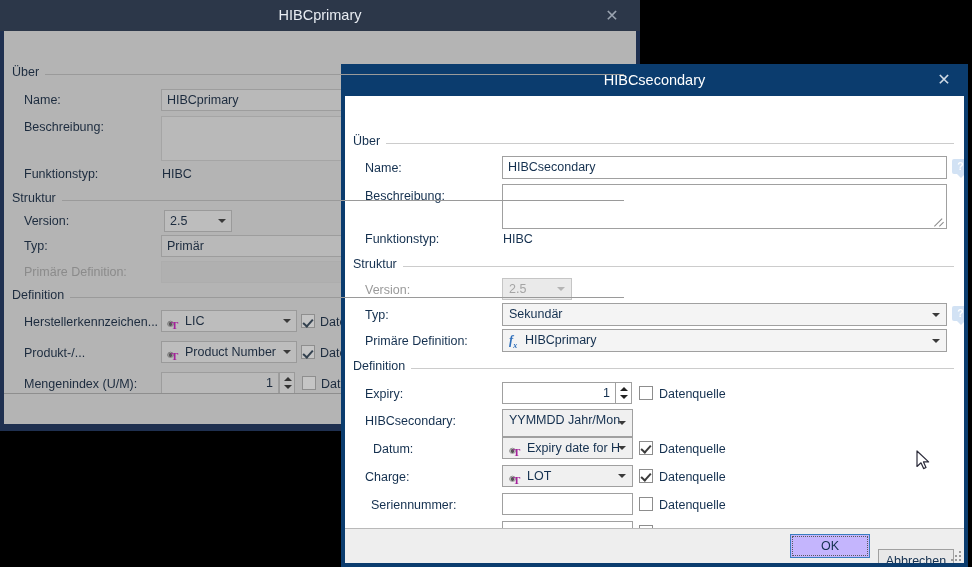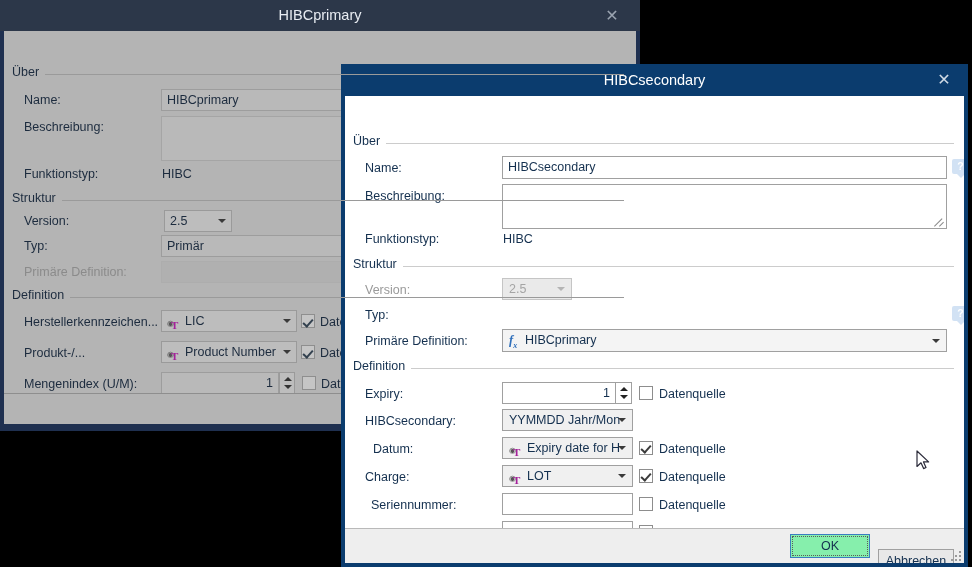--- a/index.html
+++ b/index.html
@@ -183,21 +183,21 @@
 
   .fxic {
     display: inline-block; width: 16px; color: #2f6fbb; font-style: italic;
     font-weight: bold; font-size: 12.5px; font-family: "Liberation Serif", serif;
   }
 
   .btn {
     position: absolute; height: 24px; background: #e8e8e8; border: 1px solid #a0a0a0;
     font-size: 12.5px; color: #14304f; text-align: center; line-height: 22px;
   }
-  .btn.default { border: 1px solid #3a7ebf; background: #86efac; }
+  .btn.default { border: 1px solid #3a7ebf; background: #c4b5fd; }
   .btn.default .inner {
     position: absolute; left: 1px; top: 1px; right: 1px; bottom: 1px;
     border: 1px dotted #5a5a5a;
   }
   .btn .cap { position: relative; z-index: 2; }
 
   .resizegrip { position: absolute; right: 3px; bottom: 2px; width: 12px; height: 12px; }
   .resizegrip span { position: absolute; width: 2px; height: 2px; background: #9a9a9a; }
 
   .cursor { position: absolute; width: 16px; height: 22px; pointer-events: none; }
@@ -308,20 +308,24 @@
         <span class="gl">Struktur</span>
       </div>
 
       <div class="lab dim" style="left:20px; top:187px;">Version:</div>
       <div class="combo dim" style="left:157px; top:182px; width:70px; height:22px;">
         <span>2.5</span>
         <span class="arw"></span>
       </div>
 
       <div class="lab" style="left:20px; top:212px;">Typ:</div>
+      <div class="combo wide" style="left:157px; top:207px; width:445px; height:23px;">
+        <span>Sekundär</span>
+        <span class="arw"></span>
+      </div>
       <div class="helpic" style="left:607px; top:210px;">?</div>
 
       <div class="lab" style="left:20px; top:238px;">Primäre Definition:</div>
       <div class="combo wide" style="left:157px; top:233px; width:445px; height:23px; ">
         <span class="fxic">f<sub style="font-size:8px;">x</sub></span><span>HIBCprimary</span>
         <span class="arw"></span>
       </div>
 
       <div class="grp" style="left:8px; top:263px;">
         <span class="gline" style="width:601px;"></span>
@@ -331,21 +335,21 @@
       <div class="lab" style="left:20px; top:291px;">Expiry:</div>
       <div class="txt" style="left:157px; top:286px; width:114px; height:22px; text-align:right; padding-right:5px;">1</div>
       <div class="spin" style="left:271px; top:286px;">
           <i class="up"></i>
           <i class="dn"></i>
         </div>
       <div class="chk" style="left:294px; top:290px;"></div>
       <div class="chktxt" style="left:314px; top:291px;">Datenquelle</div>
 
       <div class="lab" style="left:20px; top:318px;">HIBCsecondary:</div>
-      <div class="combo" style="left:157px; top:313px; width:131px; height:22px;">
+      <div class="combo" style="left:157px; top:313px; width:131px; height:28px;">
         <span>YYMMDD Jahr/Mon</span>
         <span class="arw"></span>
       </div>
 
       <div class="lab" style="left:20px; top:346px;margin-left:8px;">Datum:</div>
       <div class="combo" style="left:157px; top:341px; width:131px; height:22px; padding-right:14px;">
         <span class="ticon"><span class="cc">◉</span><span class="tt">T</span></span><span>Expiry date for H</span>
         <span class="arw"></span>
       </div>
       <div class="chk on" style="left:294px; top:345px;"></div>

